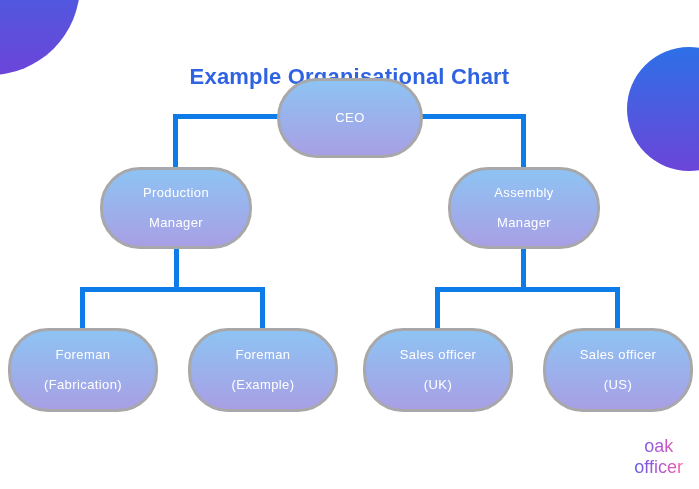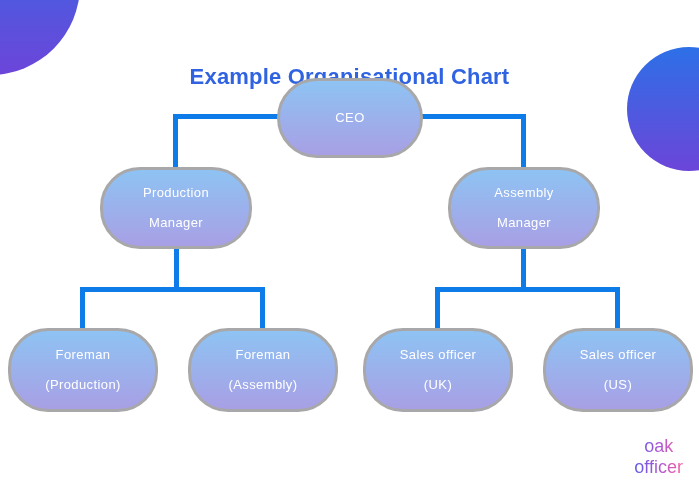--- a/index.html
+++ b/index.html
@@ -121,26 +121,26 @@
     <span>Manager</span>
   </div>
 
   <div class="node node-marketing-manager">
     <span>Assembly</span>
     <span>Manager</span>
   </div>
 
   <div class="node node-foreman-fabrication">
     <span>Foreman</span>
-    <span>(Production)</span>
+    <span>(Fabrication)</span>
   </div>
 
   <div class="node node-foreman-assembly">
     <span>Foreman</span>
-    <span>(Assembly)</span>
+    <span>(Example)</span>
   </div>
 
   <div class="node node-sales-officer-uk">
     <span>Sales officer</span>
     <span>(UK)</span>
   </div>
 
   <div class="node node-sales-officer-us">
     <span>Sales officer</span>
     <span>(US)</span>

